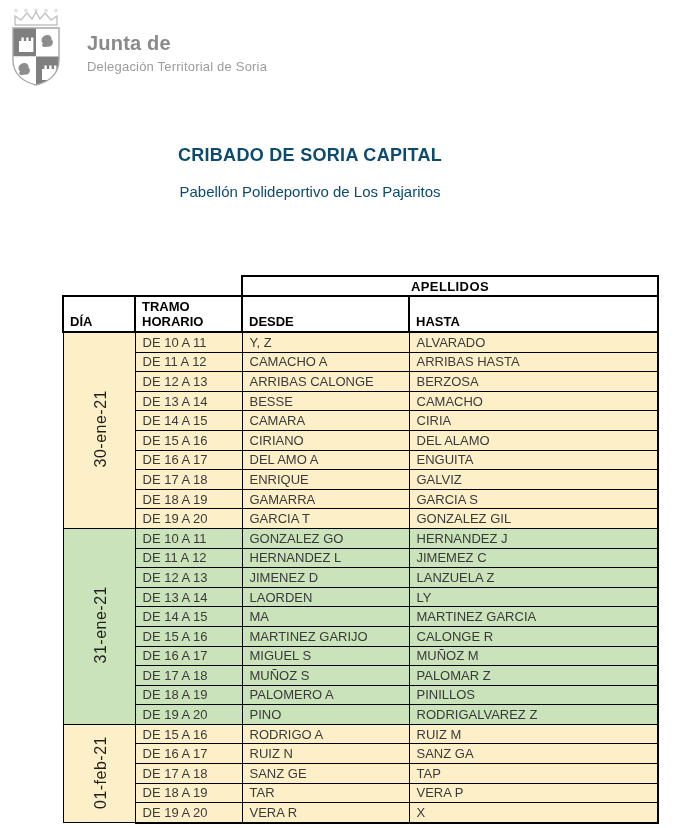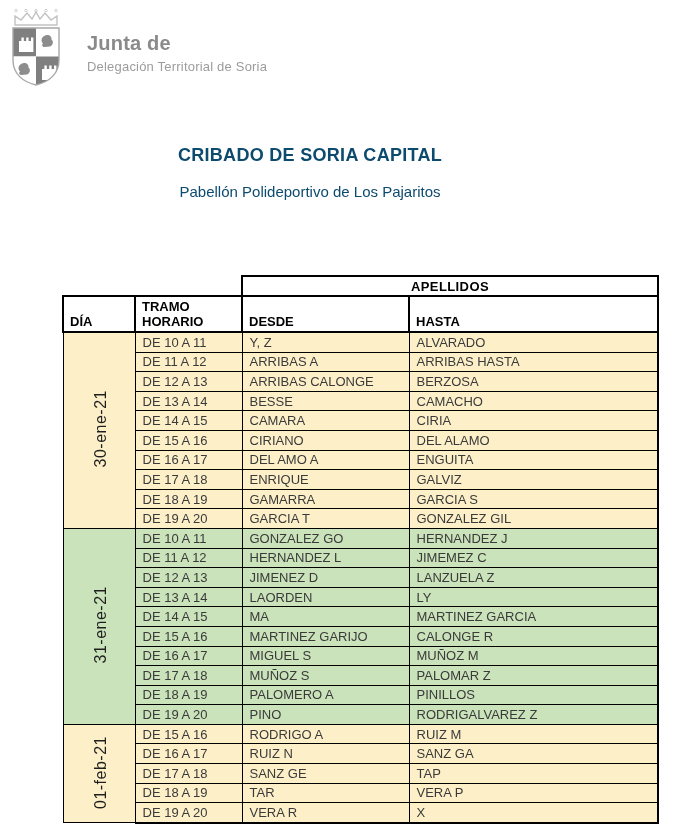--- a/index.html
+++ b/index.html
@@ -142,21 +142,21 @@
     <tr class="data">
       <td class="g1 day-cell" rowspan="10">
         <span class="day-text">30-ene-21</span>
       </td>
       <td class="g1">DE 10 A 11</td>
       <td class="g1">Y, Z</td>
       <td class="g1">ALVARADO</td>
     </tr>
     <tr class="data">
       <td class="g1">DE 11 A 12</td>
-      <td class="g1">ARRIBAS A</td>
+      <td class="g1">CAMACHO A</td>
       <td class="g1">ARRIBAS HASTA</td>
     </tr>
     <tr class="data">
       <td class="g1">DE 12 A 13</td>
       <td class="g1">ARRIBAS CALONGE</td>
       <td class="g1">BERZOSA</td>
     </tr>
     <tr class="data">
       <td class="g1">DE 13 A 14</td>
       <td class="g1">BESSE</td>

